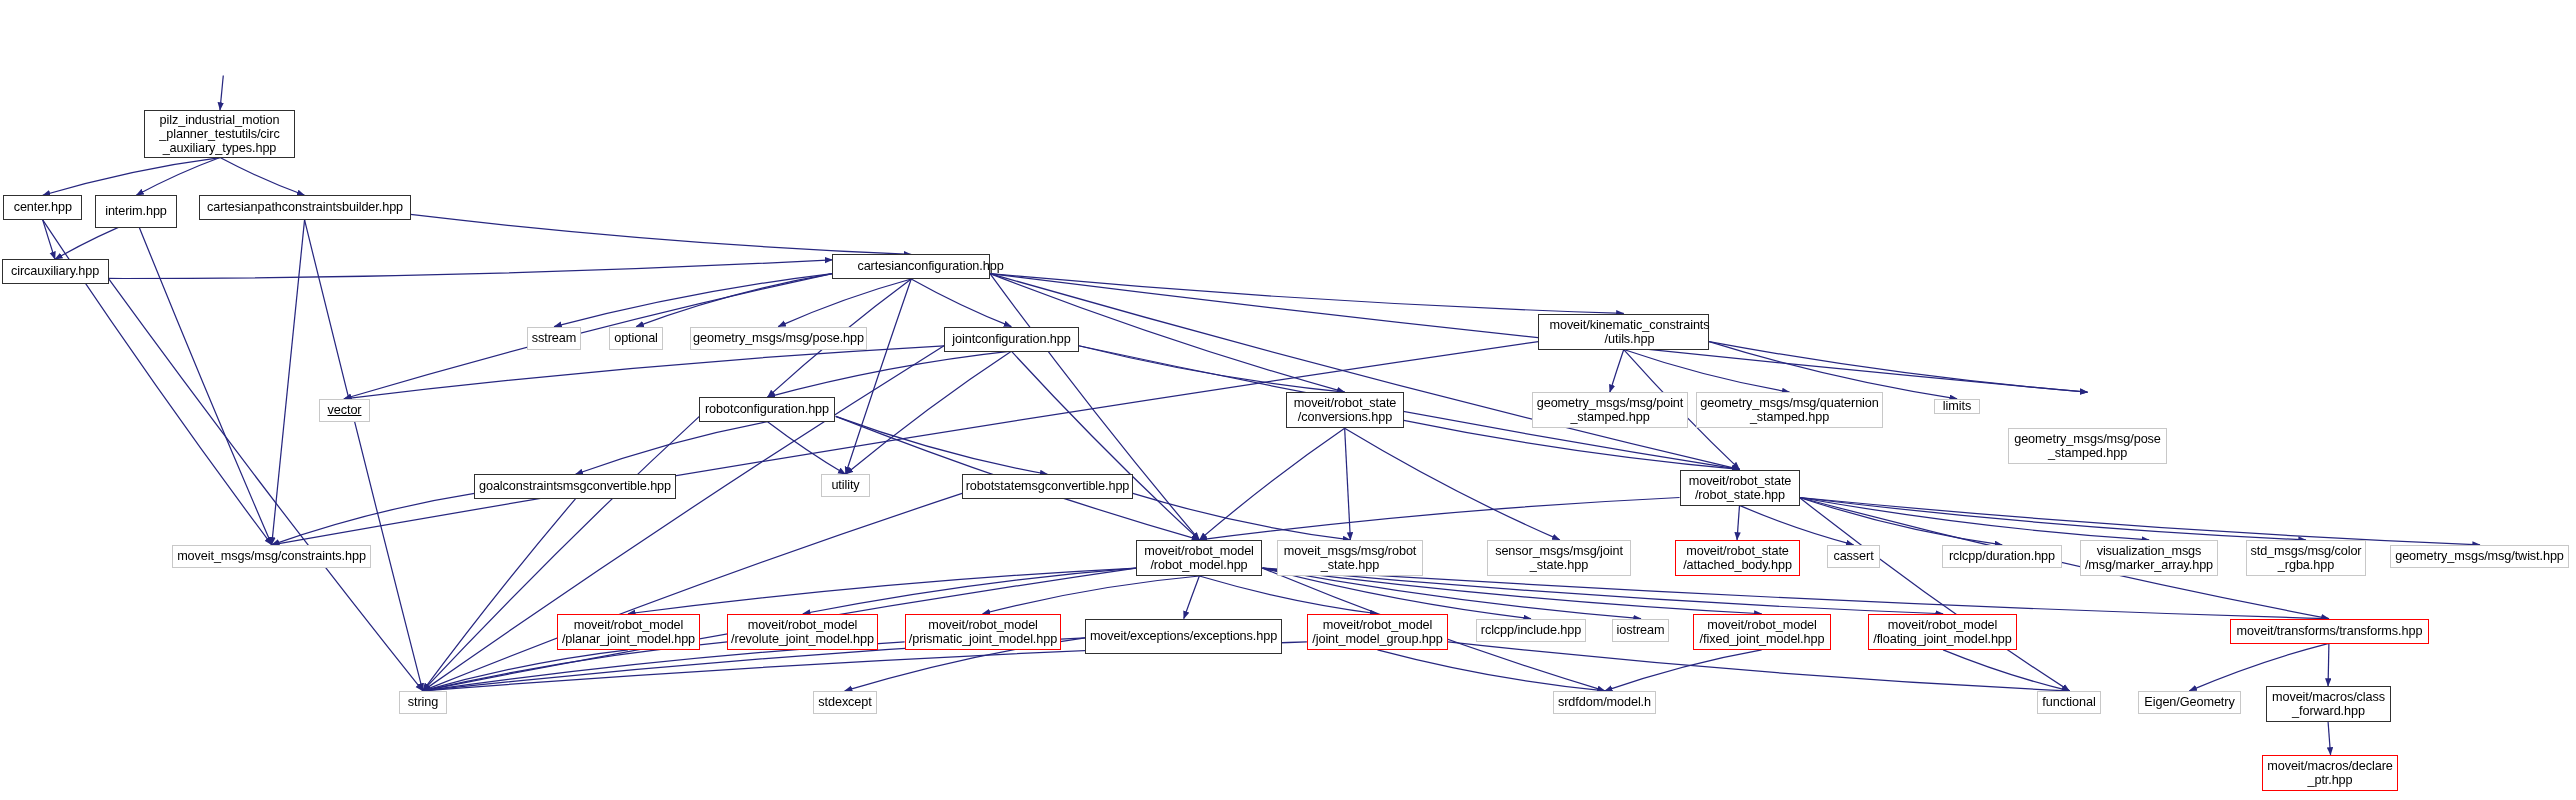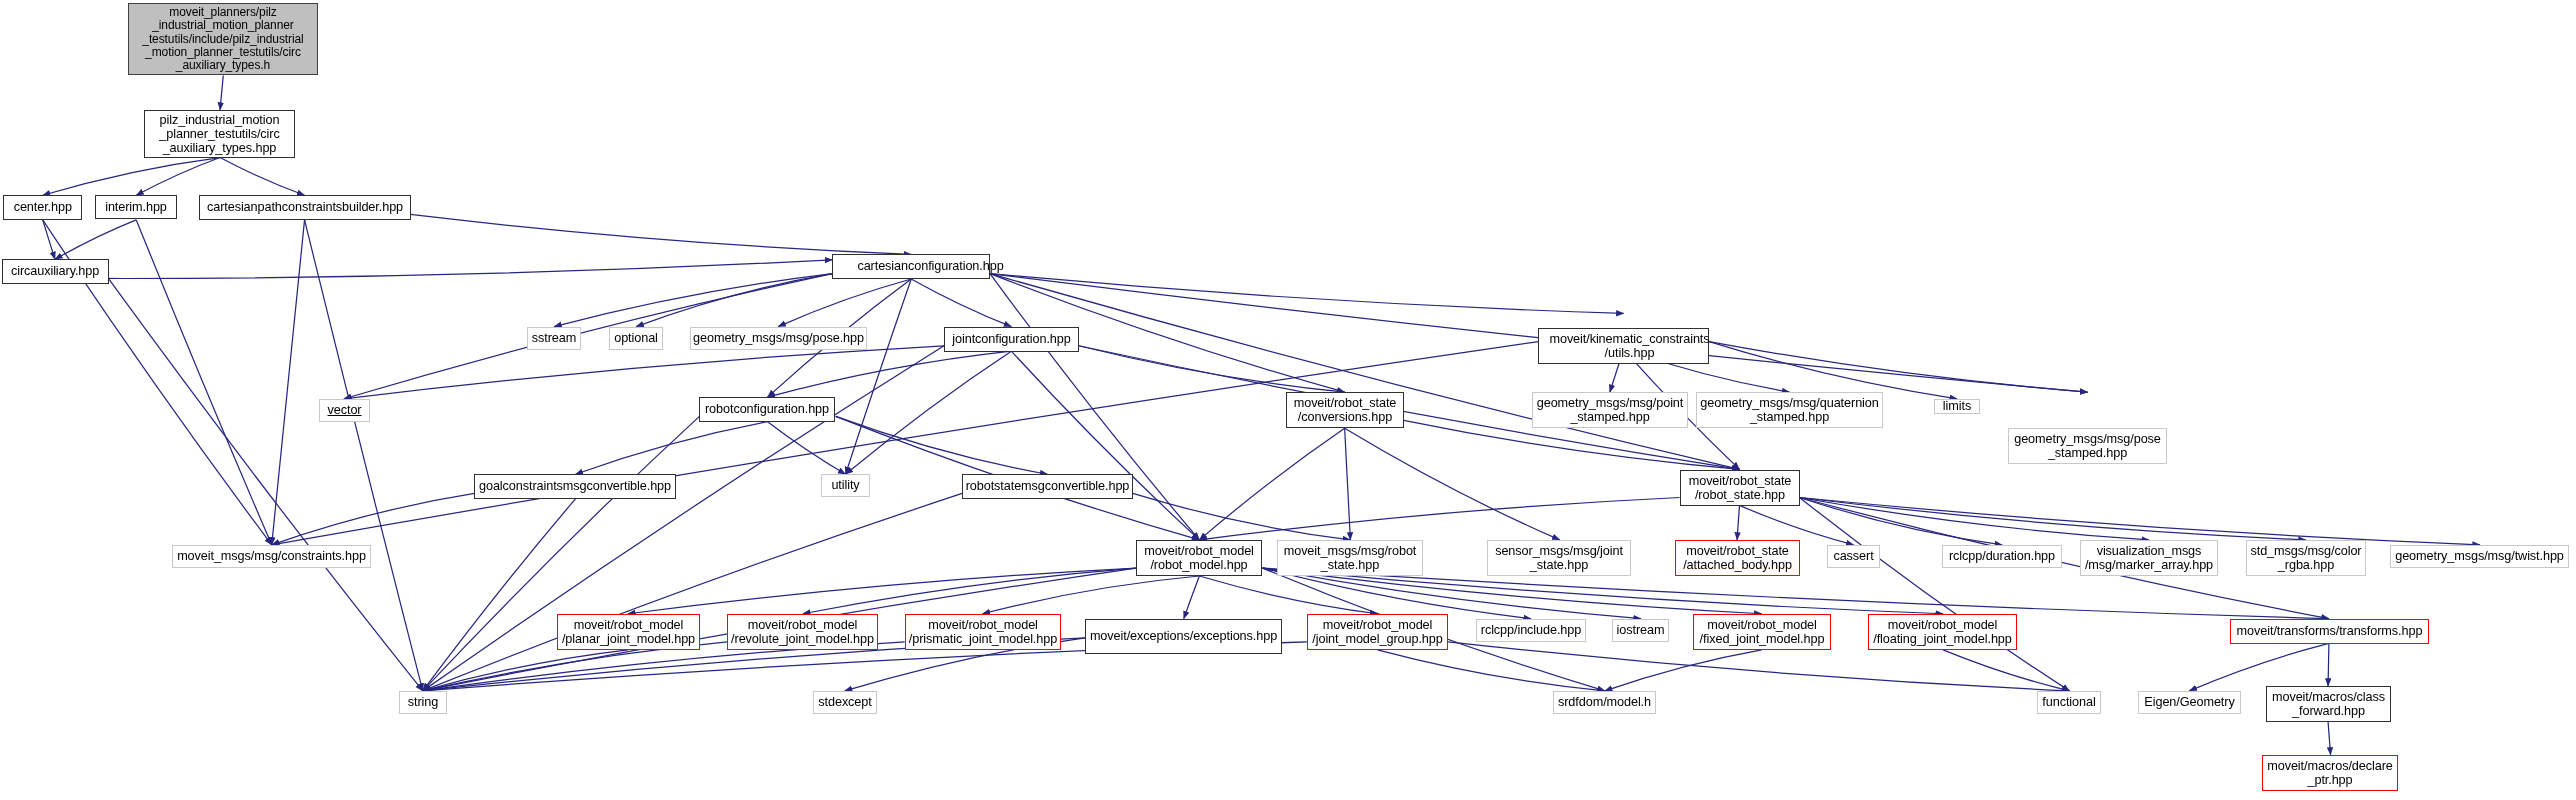--- a/index.html
+++ b/index.html
@@ -147,38 +147,33 @@
       <path d="M1322,777.4 Q1175.5,797.8000000000001 1029,842" fill="none" stroke="#26267f" stroke-width="1.5" marker-end="url(#arrow)"></path>
       <path d="M1592,782.32 Q1053.5,800.2600000000001 515,842" fill="none" stroke="#26267f" stroke-width="1.5" marker-end="url(#arrow)"></path>
       <path d="M1678,792 Q1816.5,828.634 1955,842" fill="none" stroke="#26267f" stroke-width="1.5" marker-end="url(#arrow)"></path>
       <path d="M1764,782.32 Q2142.5,824.0600000000001 2521,842" fill="none" stroke="#26267f" stroke-width="1.5" marker-end="url(#arrow)"></path>
       <path d="M2146,792 Q2050.5,808.978 1955,842" fill="none" stroke="#26267f" stroke-width="1.5" marker-end="url(#arrow)"></path>
       <path d="M2367,792 Q2444,823.468 2521,842" fill="none" stroke="#26267f" stroke-width="1.5" marker-end="url(#arrow)"></path>
       <path d="M2837,784 Q2752,805.86 2667,842" fill="none" stroke="#26267f" stroke-width="1.5" marker-end="url(#arrow)"></path>
       <path d="M2837,784 Q2836.5,809.958 2836,836" fill="none" stroke="#26267f" stroke-width="1.5" marker-end="url(#arrow)"></path>
       <path d="M2836,880 Q2837.5,900.126 2839,920" fill="none" stroke="#26267f" stroke-width="1.5" marker-end="url(#arrow)"></path>
     </svg>
-<div class="node root" style="left: 128px; top: 3.3px; width: 190px; height: 72px; font-size: 12px;"><span class="lbl">moveit_planners/pilz
-_industrial_motion_planner
-_testutils/include/pilz_industrial
-_motion_planner_testutils/circ
-_auxiliary_types.h</span></div>
     <div class="node hdr" style="left: 144px; top: 110px; width: 151px; height: 48px;"><span class="lbl">pilz_industrial_motion
 _planner_testutils/circ
 _auxiliary_types.hpp</span></div>
     <div class="node hdr" style="left: 3.3px; top: 195px; width: 79px; height: 24.6px;"><span class="lbl">center.hpp</span></div>
-    <div class="node hdr" style="left: 95px; top: 195px; width: 82px; height: 24px;"><span class="lbl">interim.hpp</span></div>
+    <div class="node hdr" style="left: 95px; top: 195px; width: 82px; height: 33px;"><span class="lbl">interim.hpp</span></div>
     <div class="node hdr" style="left: 199px; top: 195px; width: 212px; height: 24.6px;"><span class="lbl">cartesianpathconstraintsbuilder.hpp</span></div>
     <div class="node hdr" style="left: 1.6px; top: 259px; width: 107px; height: 24.6px;"><span class="lbl">circauxiliary.hpp</span></div>
     <div class="node hdr" style="left: 832px; top: 254px; width: 158px; height: 24.6px; padding-left: 39px;"><span class="lbl">cartesianconfiguration.hpp</span></div>
     <div class="node sys" style="left: 527px; top: 327px; width: 54px; height: 23px;"><span class="lbl">sstream</span></div>
     <div class="node sys" style="left: 609px; top: 327px; width: 54px; height: 23px;"><span class="lbl">optional</span></div>
     <div class="node sys" style="left: 690px; top: 327px; width: 177px; height: 23px;"><span class="lbl">geometry_msgs/msg/pose.hpp</span></div>
     <div class="node hdr" style="left: 944px; top: 327px; width: 135px; height: 24.6px;"><span class="lbl">jointconfiguration.hpp</span></div>
-    <div class="node hdr" style="left: 1538px; top: 328px; width: 171px; height: 36px; padding-left: 12px;"><span class="lbl">moveit/kinematic_constraints
+    <div class="node hdr" style="left: 1538px; top: 314px; width: 171px; height: 36px; padding-left: 12px;"><span class="lbl">moveit/kinematic_constraints
 /utils.hpp</span></div>
     <div class="node sys" style="left: 319px; top: 399px; width: 51px; height: 23px; text-decoration: underline;"><span class="lbl">vector</span></div>
     <div class="node hdr" style="left: 699px; top: 397px; width: 136px; height: 24.6px;"><span class="lbl">robotconfiguration.hpp</span></div>
     <div class="node hdr" style="left: 1286px; top: 392px; width: 118px; height: 36px;"><span class="lbl">moveit/robot_state
 /conversions.hpp</span></div>
     <div class="node sys" style="left: 1532px; top: 392px; width: 156px; height: 36px;"><span class="lbl">geometry_msgs/msg/point
 _stamped.hpp</span></div>
     <div class="node sys" style="left: 1696px; top: 392px; width: 187px; height: 36px;"><span class="lbl">geometry_msgs/msg/quaternion
 _stamped.hpp</span></div>
     <div class="node sys" style="left: 1934px; top: 399px; width: 46px; height: 15px;"><span class="lbl">limits</span></div>

